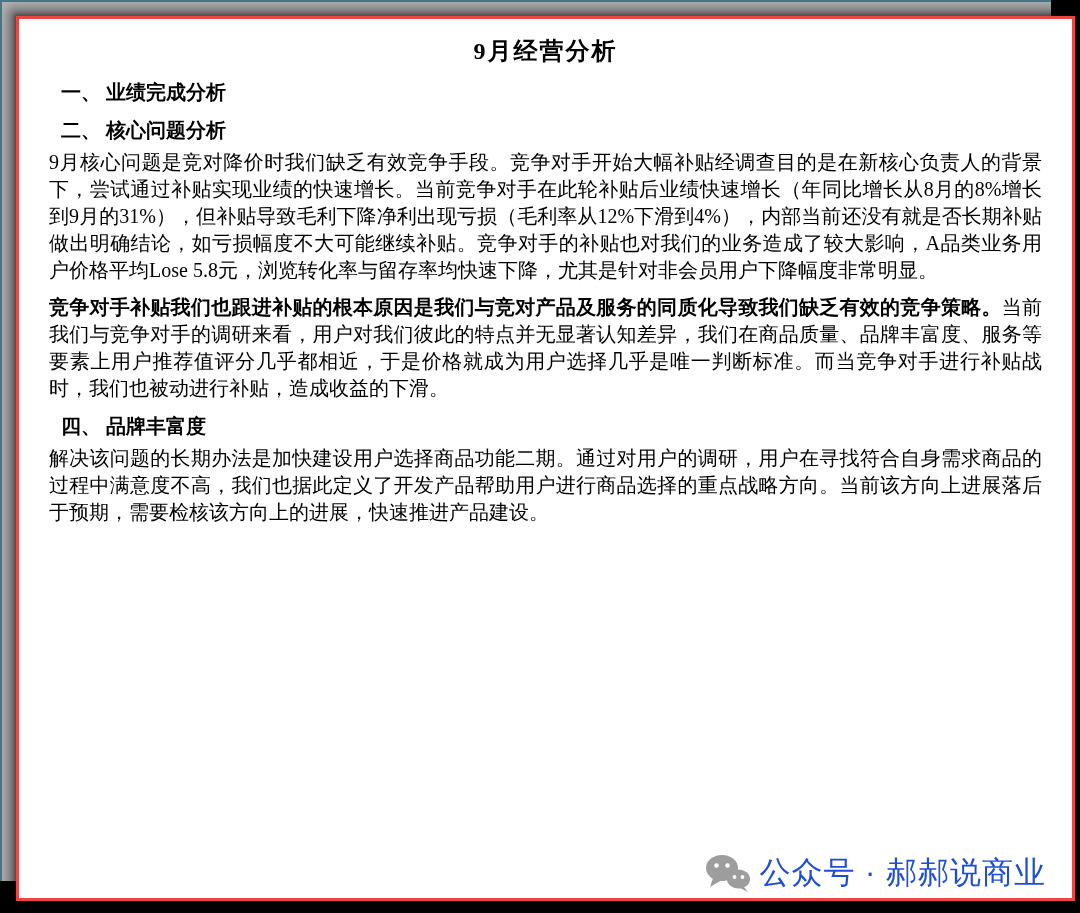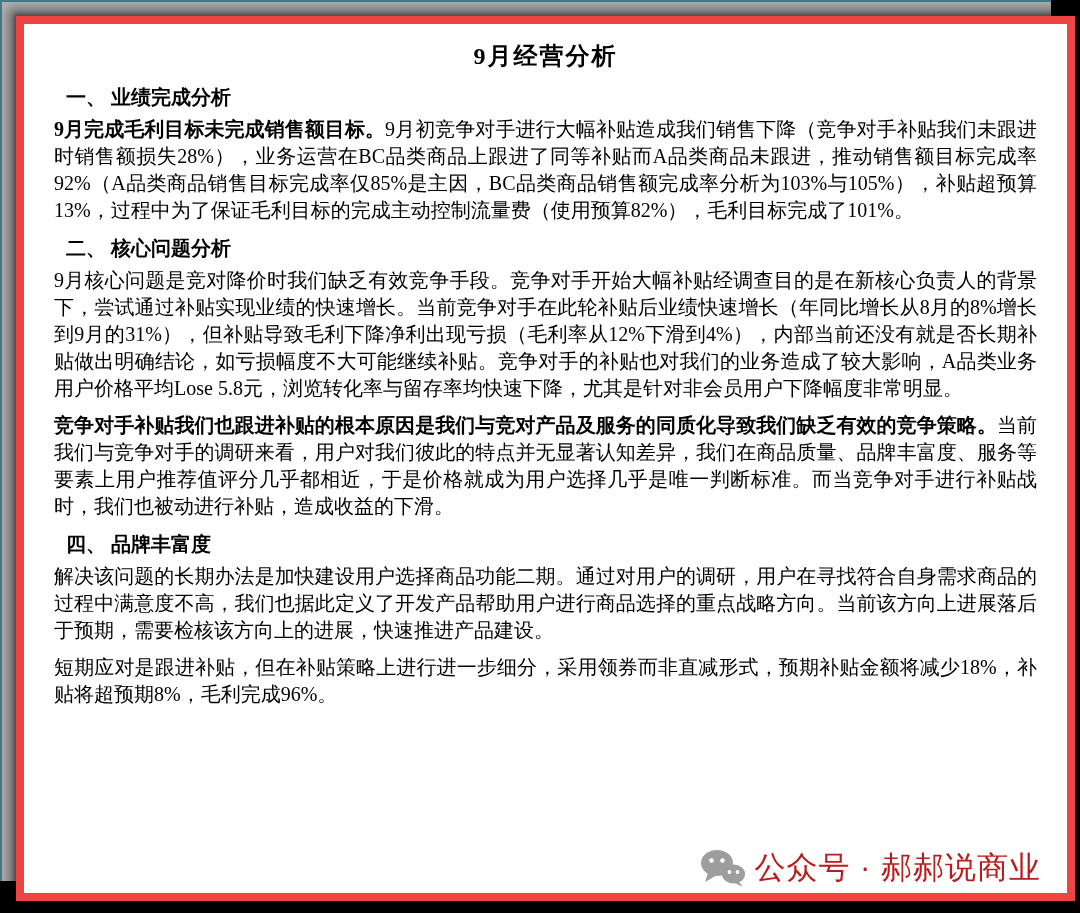--- a/index.html
+++ b/index.html
@@ -24,21 +24,21 @@
     box-sizing: border-box;
   }
   
   .page {
     position: absolute;
     left: 16px;
     top: 16px;
     width: 1059px;
     height: 885px;
     background: #ffffff;
-    border: 8px solid #ef4444;
+    border: 3px solid #ef4444;
     box-sizing: border-box;
     box-shadow: -8px -8px 10px rgba(0,0,0,0.40), -2px -2px 4px rgba(0,0,0,0.35);
   }
   .content {
     position: relative;
     width: 100%;
     height: 100%;
     box-sizing: border-box;
     padding: 8px 30px 0 30px;
     color: #000;
@@ -68,48 +68,46 @@
     position: absolute;
     right: 26px;
     bottom: 4px;
     display: flex;
     align-items: center;
     gap: 8px;
     pointer-events: none;
   }
   .watermark-text {
     font-size: 31px;
-    color: #b91c1c;
+    color: #1d4ed8;
     letter-spacing: 1px;
     white-space: nowrap;
     font-family: "Liberation Sans", sans-serif;
   }
   .wechat-icon svg { display: block; }
 </style>
 </head>
 <body>
 
 <div class="matte"></div>
 
 <div class="page">
   <div class="content">
 
     <div class="doc-title">9月经营分析</div>
 
     <div class="sec-heading">一、 业绩完成分析</div>
-    <p class="para"><span class="lead">9月完成毛利目标未完成销售额目标。</span><span>9月初竞争对手进行大幅补贴造成我们销售下降（竞争对手补贴我们未跟进时销售额损失28%），业务运营在BC品类商品上跟进了同等补贴而A品类商品未跟进，推动销售额目标完成率92%（A品类商品销售目标完成率仅85%是主因，BC品类商品销售额完成率分析为103%与105%），补贴超预算13%，过程中为了保证毛利目标的完成主动控制流量费（使用预算82%），毛利目标完成了101%。</span></p>
 
     <div class="sec-heading">二、 核心问题分析</div>
     <p class="para"><span>9月核心问题是竞对降价时我们缺乏有效竞争手段。竞争对手开始大幅补贴经调查目的是在新核心负责人的背景下，尝试通过补贴实现业绩的快速增长。当前竞争对手在此轮补贴后业绩快速增长（年同比增长从8月的8%增长到9月的31%），但补贴导致毛利下降净利出现亏损（毛利率从12%下滑到4%），内部当前还没有就是否长期补贴做出明确结论，如亏损幅度不大可能继续补贴。竞争对手的补贴也对我们的业务造成了较大影响，A品类业务用户价格平均Lose 5.8元，浏览转化率与留存率均快速下降，尤其是针对非会员用户下降幅度非常明显。</span></p>
     <p class="para"><span class="lead">竞争对手补贴我们也跟进补贴的根本原因是我们与竞对产品及服务的同质化导致我们缺乏有效的竞争策略。</span><span>当前我们与竞争对手的调研来看，用户对我们彼此的特点并无显著认知差异，我们在商品质量、品牌丰富度、服务等要素上用户推荐值评分几乎都相近，于是价格就成为用户选择几乎是唯一判断标准。而当竞争对手进行补贴战时，我们也被动进行补贴，造成收益的下滑。</span></p>
 
 
     <div class="sec-heading">四、 品牌丰富度</div>
     <p class="para"><span>解决该问题的长期办法是加快建设用户选择商品功能二期。通过对用户的调研，用户在寻找符合自身需求商品的过程中满意度不高，我们也据此定义了开发产品帮助用户进行商品选择的重点战略方向。当前该方向上进展落后于预期，需要检核该方向上的进展，快速推进产品建设。</span></p>
-    <p class="para"><span>短期应对是跟进补贴，但在补贴策略上进行进一步细分，采用领券而非直减形式，预期补贴金额将减少18%，补贴将超预期8%，毛利完成96%。</span></p>
 
     <div class="watermark">
       <span class="wechat-icon">
         <svg width="46" height="38" viewBox="0 0 46 38">
           <g fill="#9d9d9d">
             <ellipse cx="17" cy="14" rx="16" ry="13"></ellipse>
             <polygon points="8,24 5,33 17,26"></polygon>
             <ellipse cx="33.5" cy="25" rx="11.5" ry="9.5"></ellipse>
             <polygon points="39,33 43,38 35,34"></polygon>
           </g>

